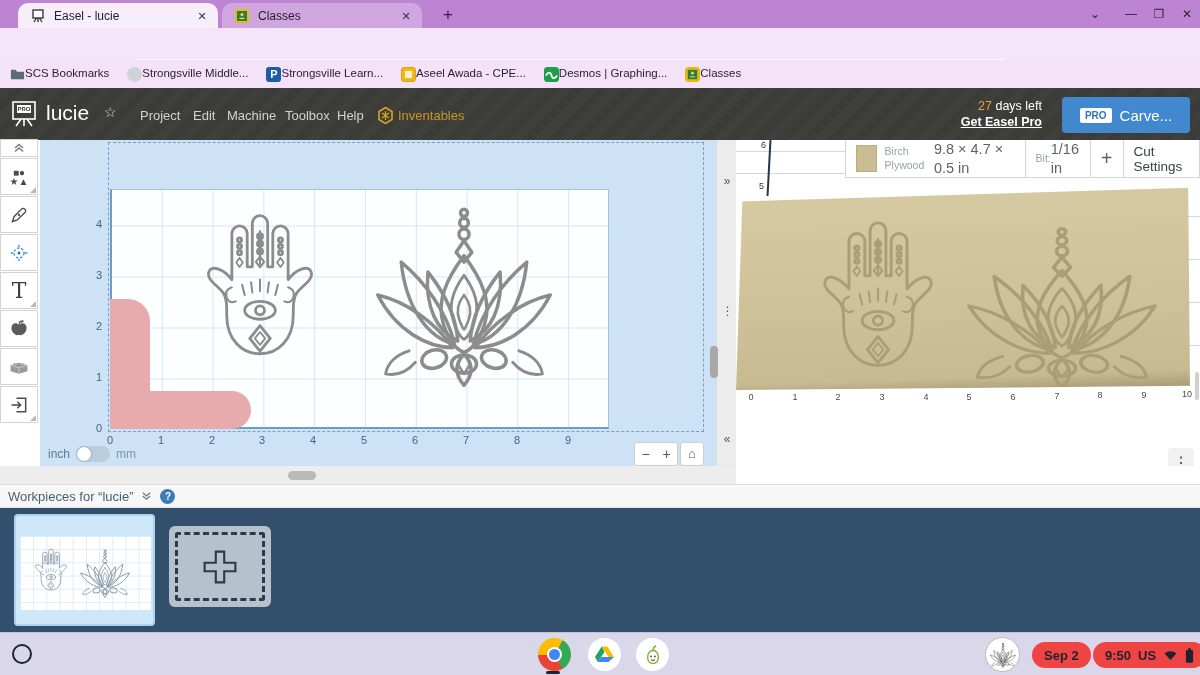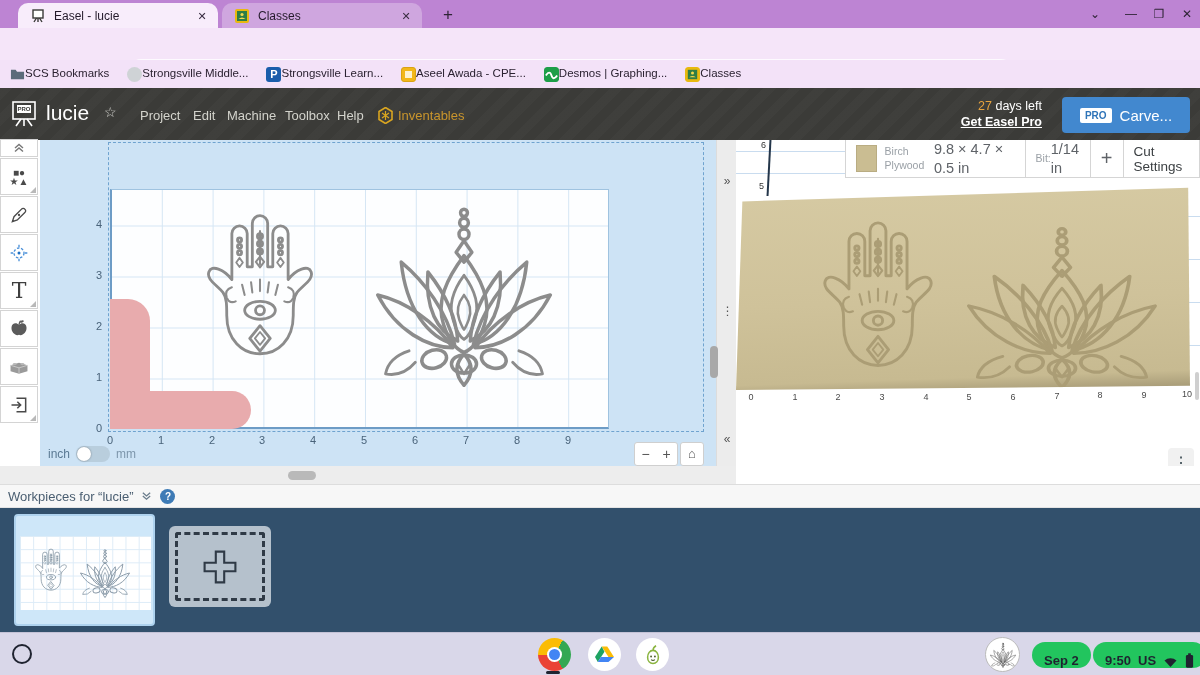--- a/index.html
+++ b/index.html
@@ -112,21 +112,21 @@
 
   
   #shelf{left:0;top:632px;width:1200px;height:43px;background:#d9d7e9;border-top:1px solid #c4c2d6;box-sizing:border-box;}
   #launcher{left:12px;top:11px;width:20px;height:20px;border:2px solid #1f2330;border-radius:50%;box-sizing:border-box;}
   .shic{top:5px;width:33px;height:33px;border-radius:50%;background:#fff;display:flex;align-items:center;justify-content:center;}
   #chromedot{left:546px;top:38px;width:14px;height:3px;border-radius:2px;background:#1f2330;}
   #chromeic{background:conic-gradient(from 150deg,#ea4335 0 33.3%,#fbbc05 33.3% 66.6%,#34a853 66.6% 100%);position:relative;}
   #chromeic .wring{width:15px;height:15px;border-radius:50%;background:#fff;display:flex;align-items:center;justify-content:center;}
   #chromeic .bcore{width:11px;height:11px;border-radius:50%;background:#4285f4;}
   #tote{left:985px;top:4px;width:35px;height:35px;border-radius:50%;background:#fff;border:1px solid #bbb;box-sizing:border-box;display:flex;align-items:center;justify-content:center;overflow:hidden;}
-  .pill{top:9px;height:26px;background:#22c55e;border-radius:13px;display:flex;align-items:flex-end;gap:7px;padding:0 12px;font-size:13px;font-weight:bold;color:#1f2330;}
+  .pill{top:9px;height:26px;background:#ef4444;border-radius:13px;display:flex;align-items:center;gap:7px;padding:0 12px;font-size:13px;font-weight:bold;color:#1f2330;}
 </style>
 </head>
 <body>
 
 <div id="screen" class="noselect">
 
   <svg width="0" height="0" style="position:absolute">
     <defs>
       <g id="hamsa" fill="none" stroke="currentColor" stroke-width="2.2" stroke-linejoin="round" stroke-linecap="round">
         <path d="M28,56 L28,20 A6,6 0 0 1 40,20 L40,46 L44,46 L44,12 A6,6 0 0 1 56,12 L56,46 L60,46 L60,20 A6,6 0 0 1 72,20 L72,56 C78,48 88,44 90,50 C92,56 84,60 79,66 C76,70 76,76 76,84 C76,103 64,114 50,114 C36,114 24,103 24,84 C24,76 24,70 21,66 C16,60 8,56 10,50 C12,44 22,48 28,56 Z"></path>
@@ -466,21 +466,21 @@
       <div class="matbox">
         <span id="swatch"></span>
         <span class="matcol">
           <span class="mlab">Birch Plywood</span>
           <span class="mval">9.8 × 4.7 × 0.5 in</span>
         </span>
       </div>
       <div class="matbox">
         <span class="matcol">
           <span class="mlab">Bit:</span>
-          <span class="mval">1/14 in</span>
+          <span class="mval">1/16 in</span>
         </span>
       </div>
       <div class="matbox" style="font-size:20px;color:#5f6368;">+</div>
       <div class="matbox" style="border-right:none;">
         <span id="cutset">Cut Settings</span>
       </div>
     </div>
 
     <div id="dmenu" class="ab">⋮</div>
     <div id="rscroll" class="ab"></div>

